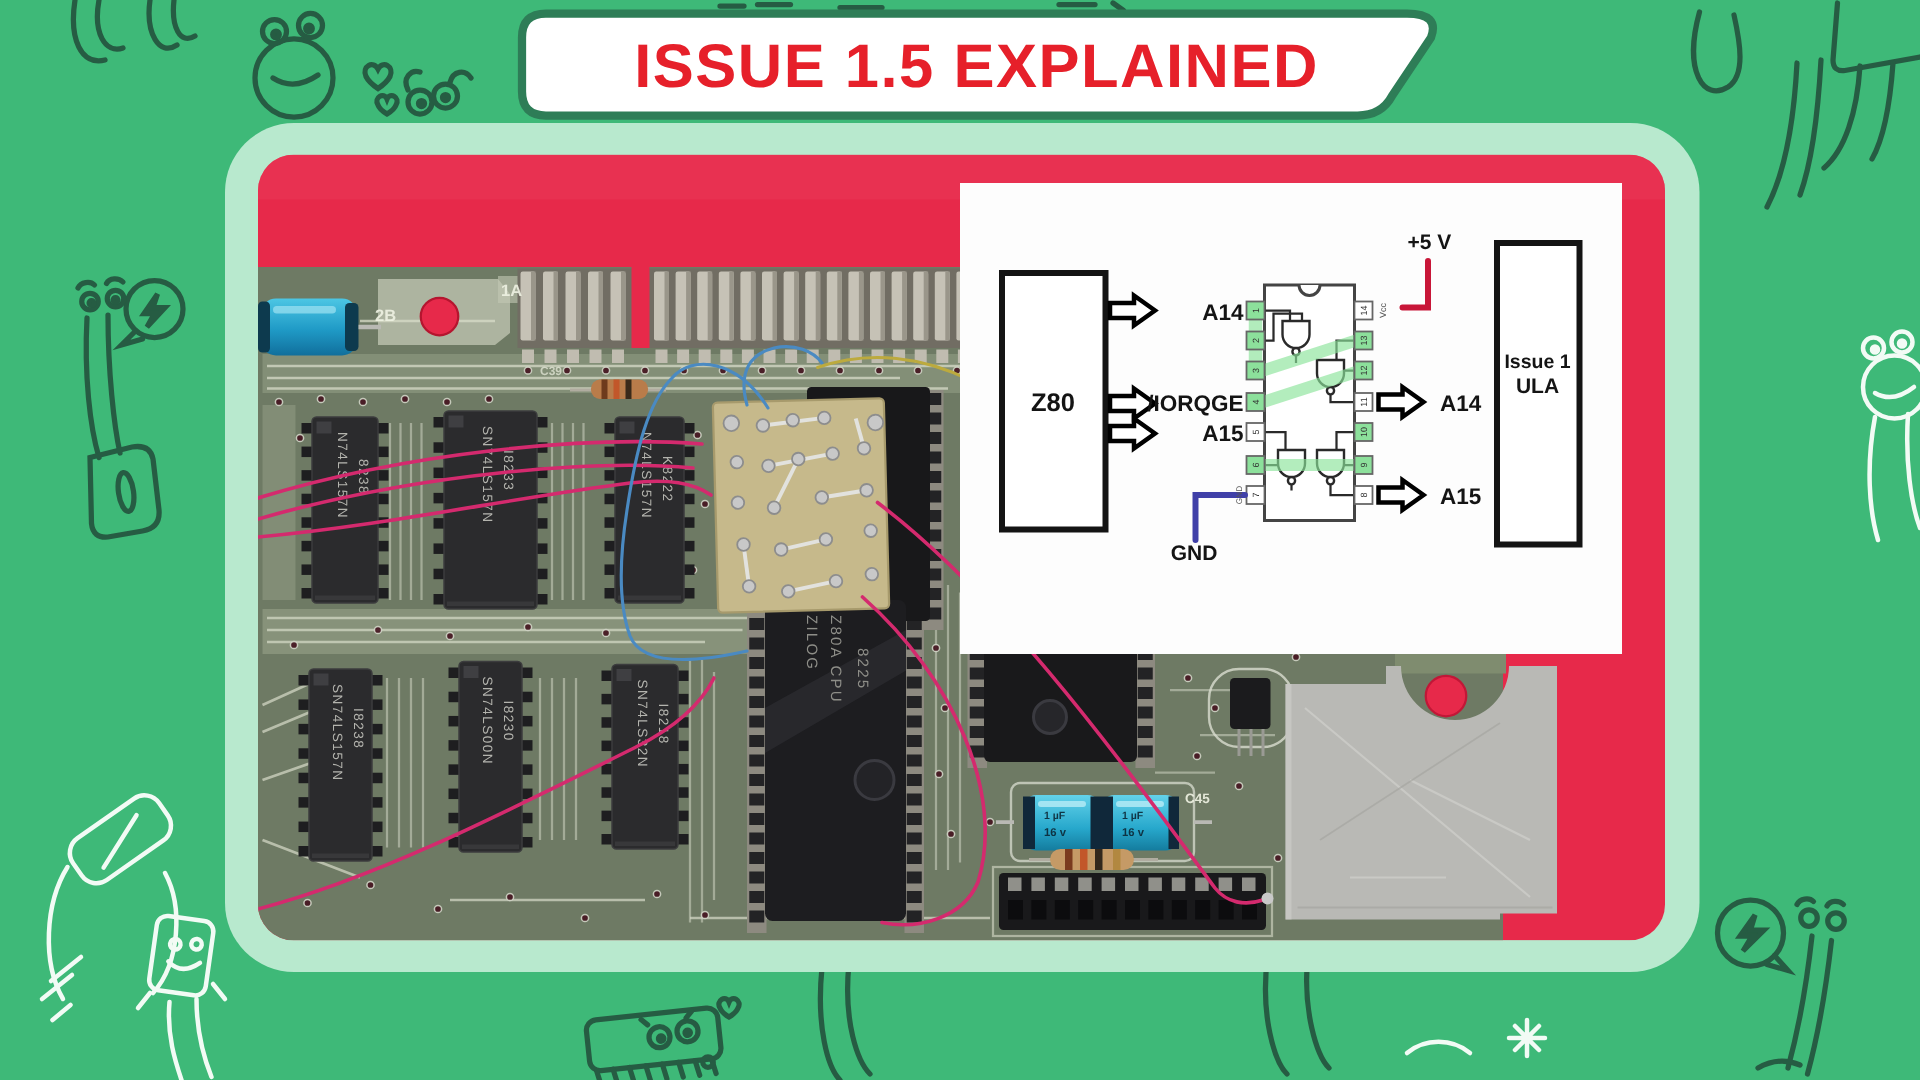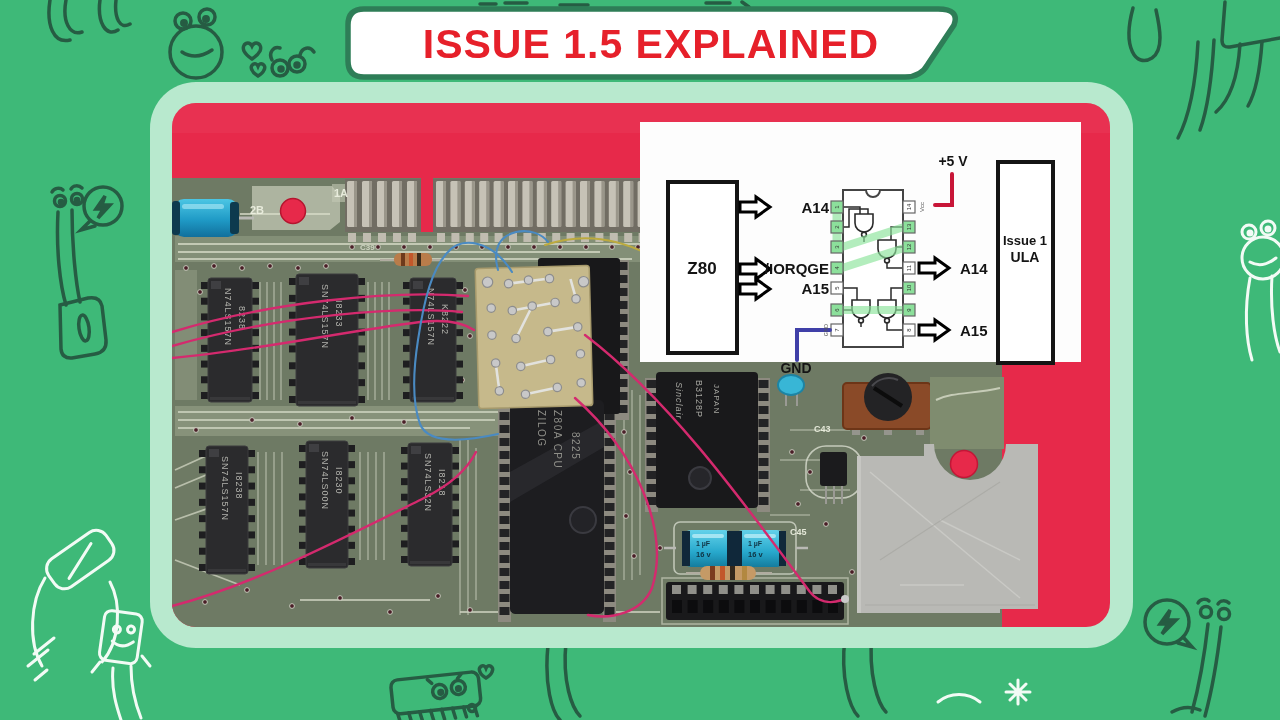--- a/index.html
+++ b/index.html
@@ -3,21 +3,21 @@
 <meta charset="utf-8">
 <style>
   html,body{margin:0;padding:0;background:#2f8f5e;}
   #stage{position:relative;width:1280px;height:720px;overflow:hidden;
          background:#3eb978;font-family:"Liberation Sans",sans-serif;}
   #stage svg{display:block;}
   .abs{position:absolute;}
   #doodles{left:0;top:0;}
   #frame{left:150px;top:82px;width:983px;height:566px;background:#b8e9ce;border-radius:46px;}
   #photo-wrap{left:172px;top:103px;width:938px;height:524px;border-radius:24px;overflow:hidden;}
-  #panel{left:640px;top:122px;width:441px;height:240px;background:#fdfdfd;}
+  #panel{left:640px;top:122px;width:441px;height:314px;background:#fdfdfd;}
   #banner-svg{left:330px;top:0;}
   text{user-select:none;}
   .lbl{font-weight:bold;fill:#141414;}
   .chiptxt{fill:#b4b4ae;font-size:9px;letter-spacing:1px;}
   .silktxt{fill:#eef1e2;font-weight:bold;opacity:.92;}
 </style>
 </head>
 <body>
 
 <div id="stage">

